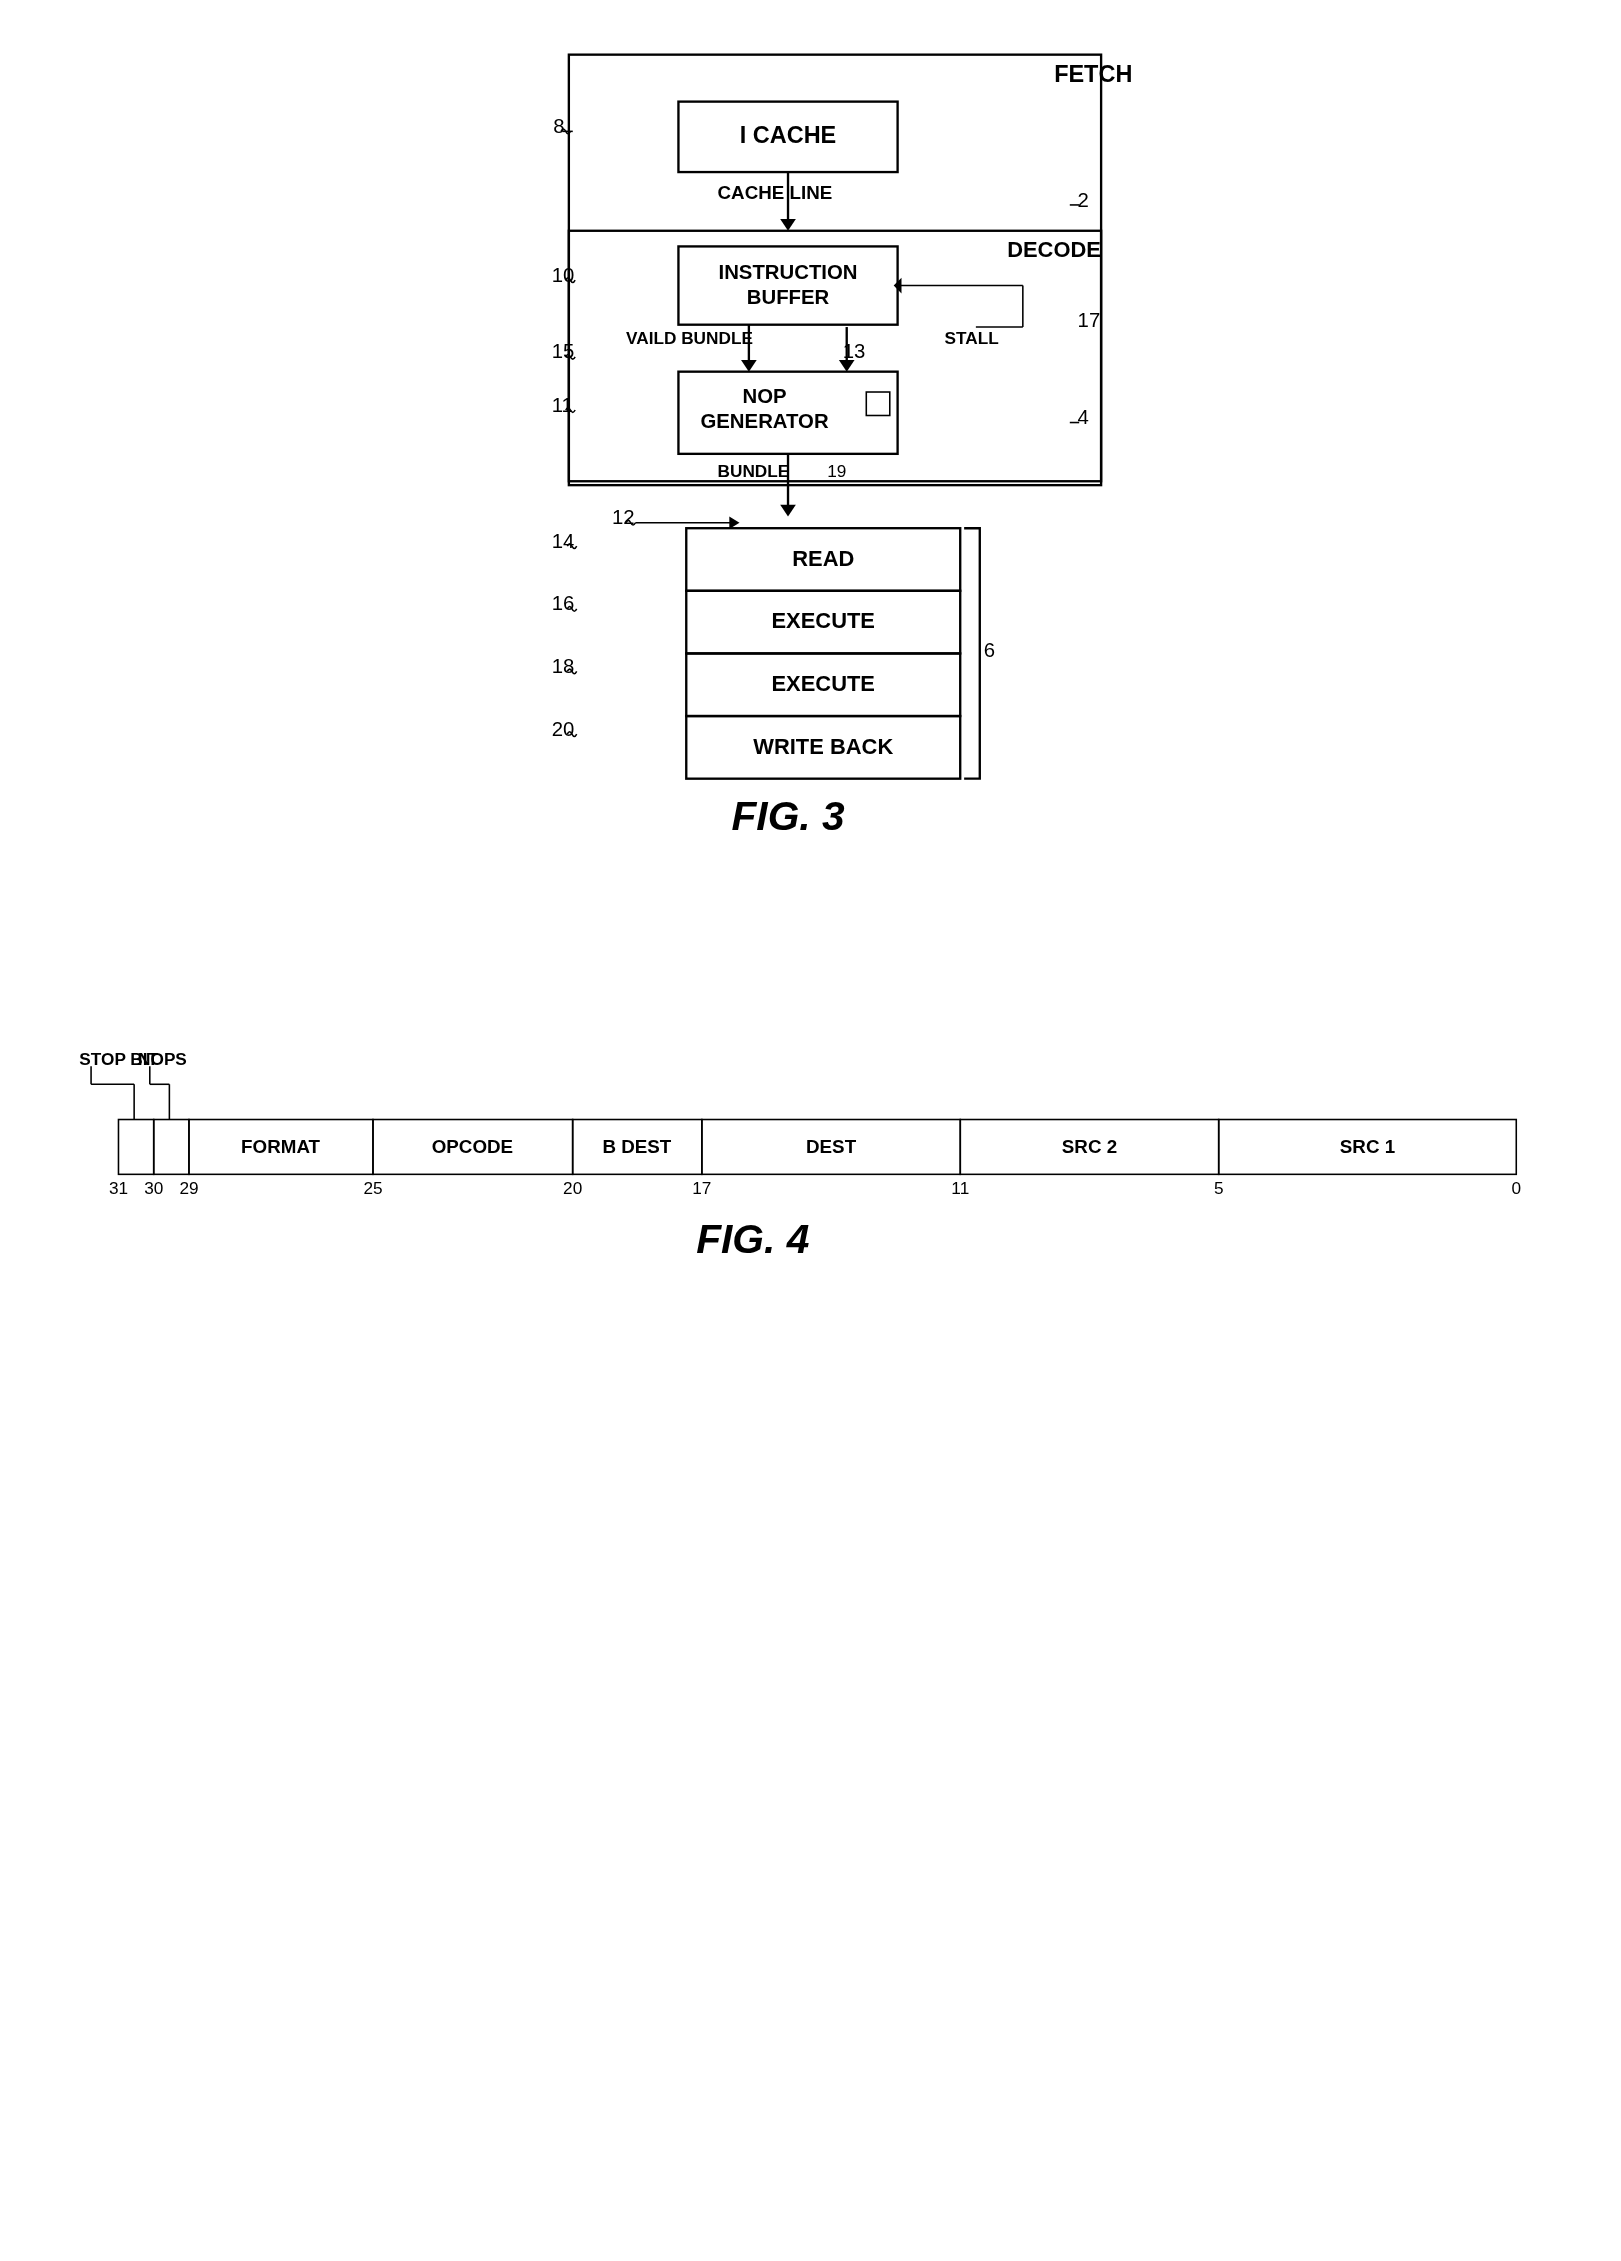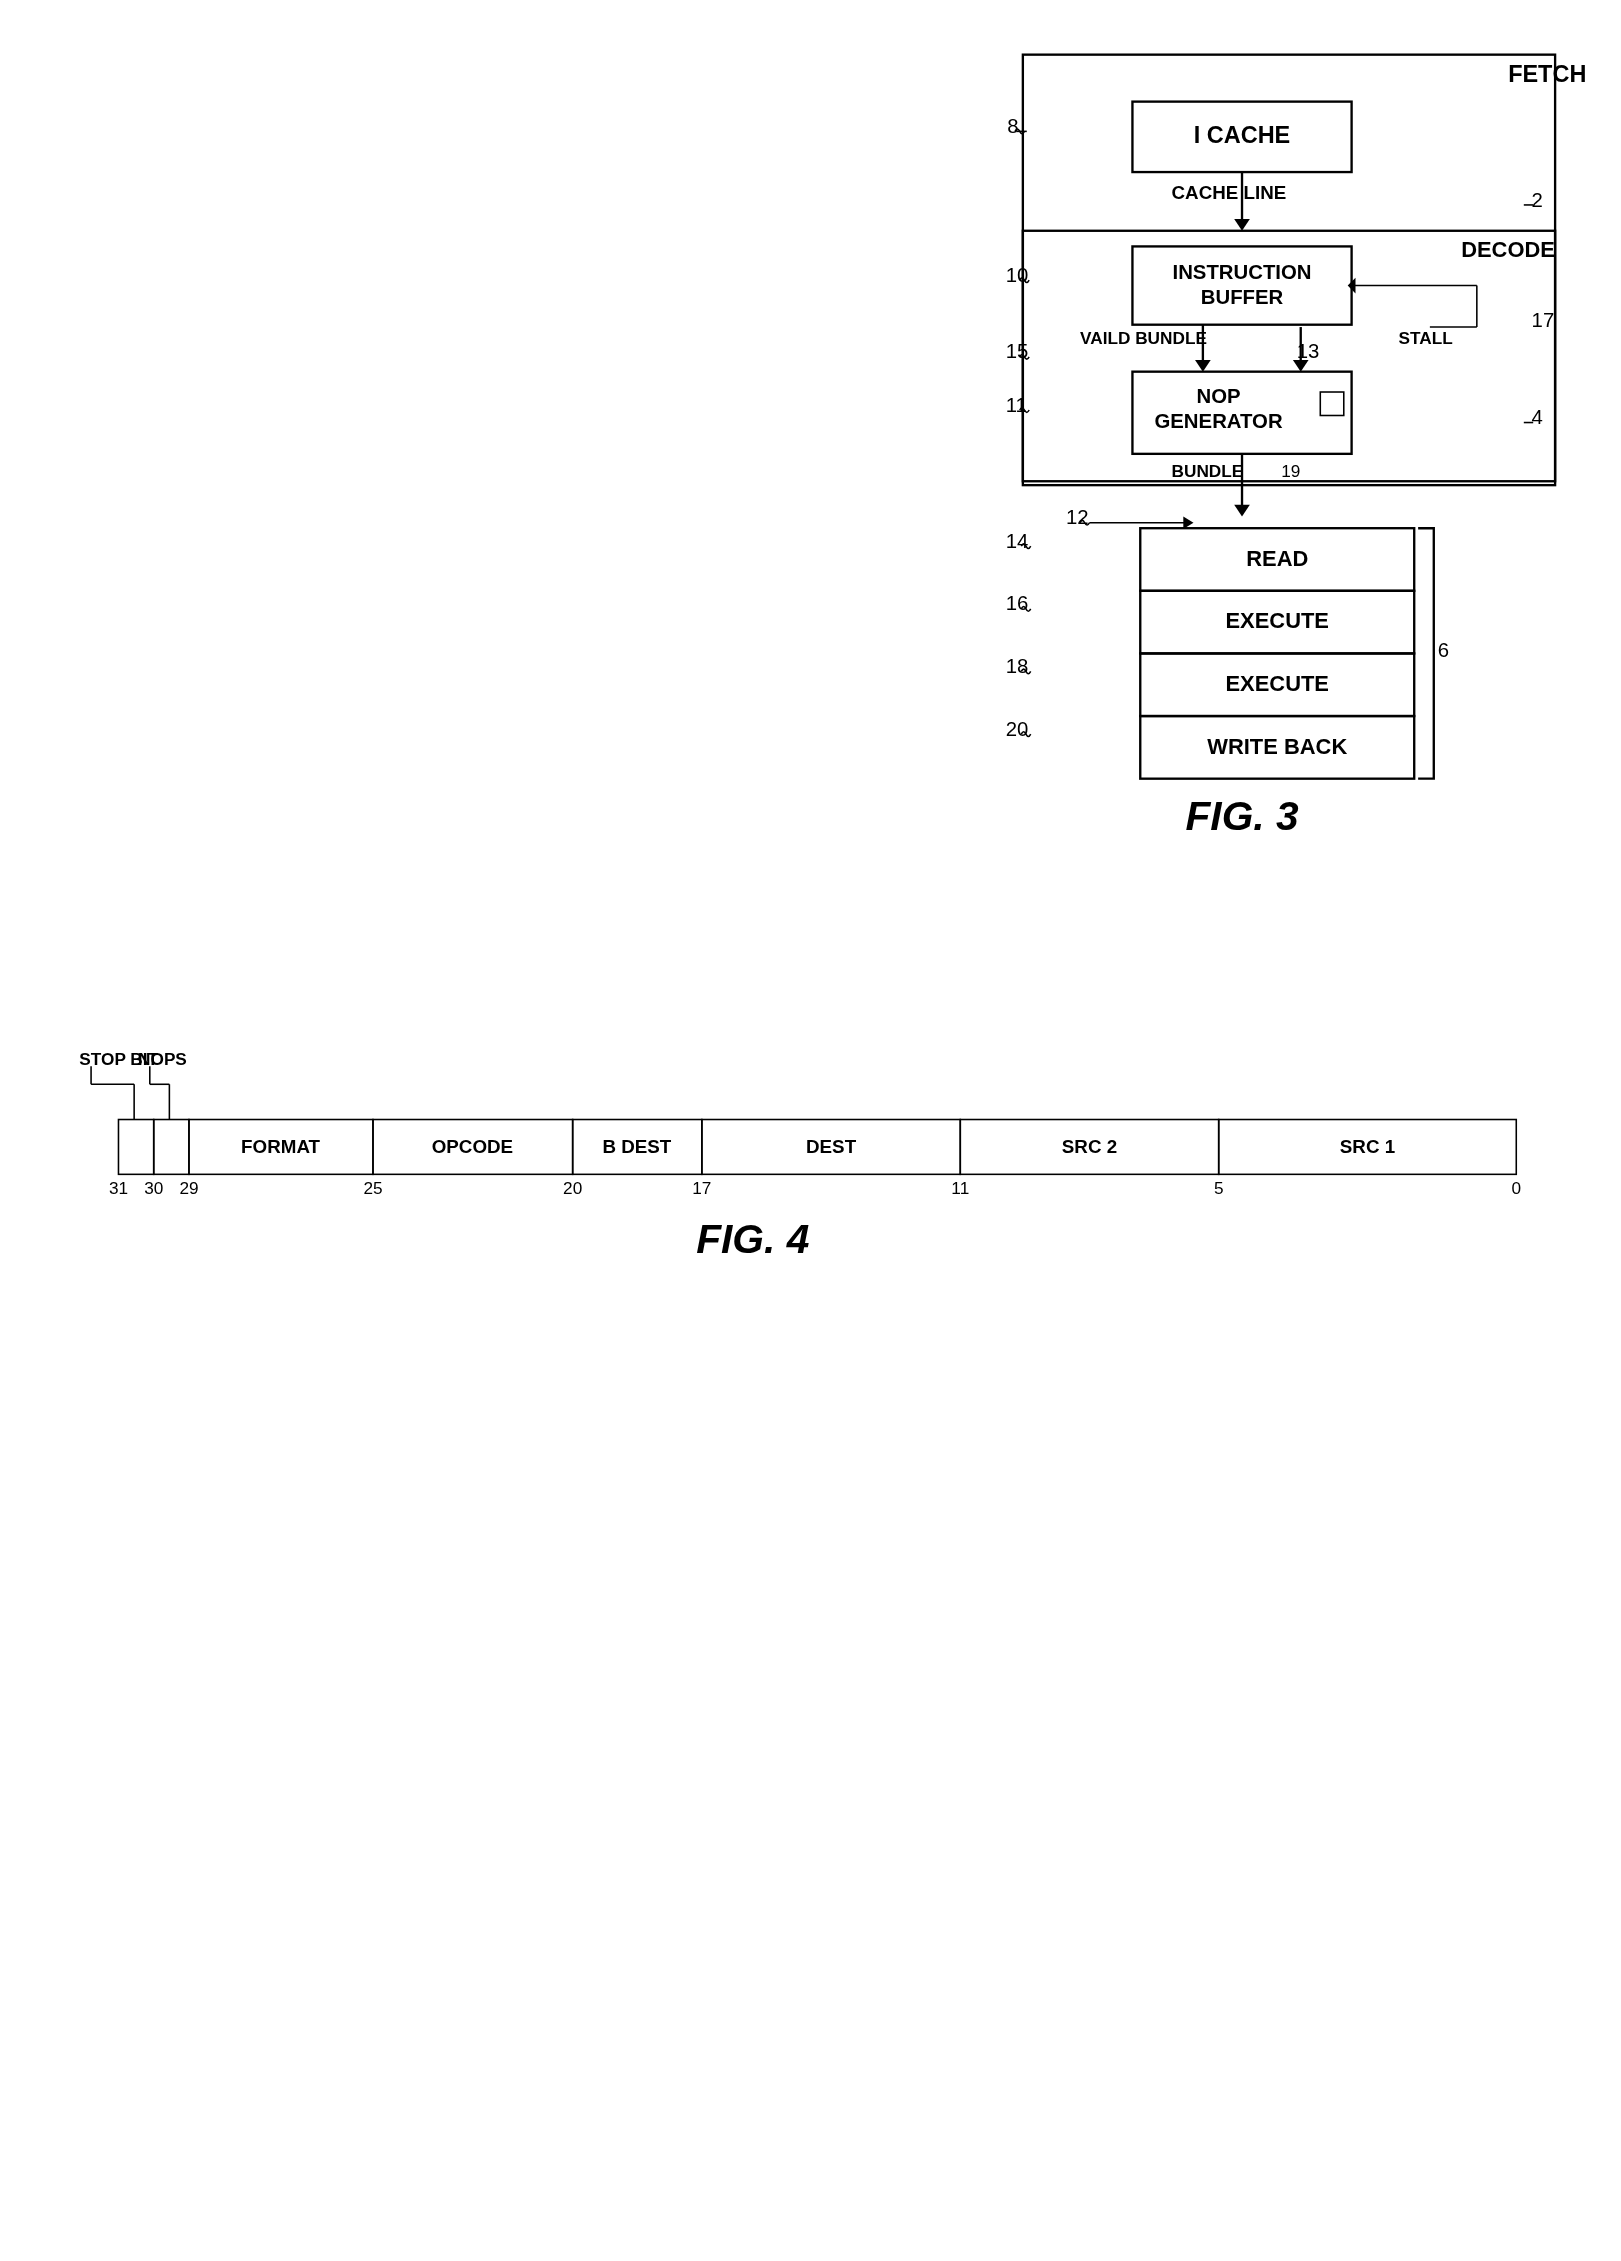--- a/index.html
+++ b/index.html
@@ -20,21 +20,21 @@
       display: flex;
       flex-direction: column;
       align-items: center;
     }
   </style>
 </head>
 <body>
 
 <div class="page">
 
-  <div style="position: relative; margin-top: 39px; width: 1614px; display: flex; justify-content: flex-end;">
+  <div style="position: relative; margin-top: 39px; width: 1614px; display: flex; justify-content: center;">
     <svg width="705" height="861" viewBox="0 0 900 1100">
 
       <rect x="140" y="20" width="680" height="550" fill="none" stroke="#000" stroke-width="3"></rect>
 
       <text x="760" y="55" font-size="30" font-weight="bold" font-family="Arial">FETCH</text>
 
       <text x="120" y="120" font-size="26" font-family="Arial">8</text>
       <line x1="132" y1="118" x2="145" y2="118" stroke="#000" stroke-width="2"></line>
 
       <path d="M130,118 Q133,112 136,118 Q139,124 142,118" fill="none" stroke="#000" stroke-width="2"></path>

